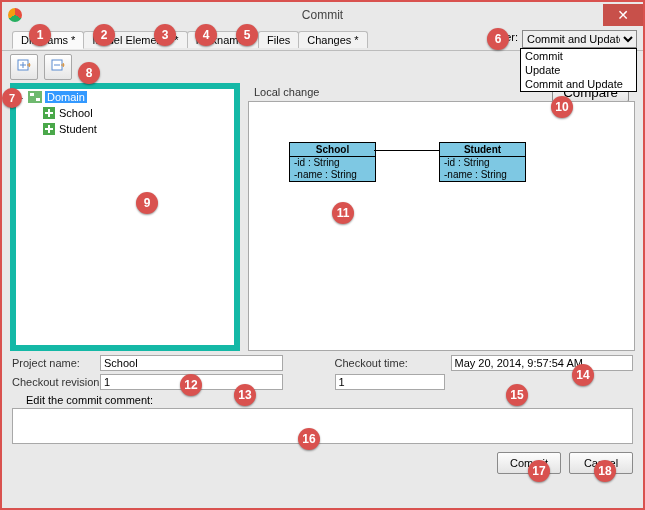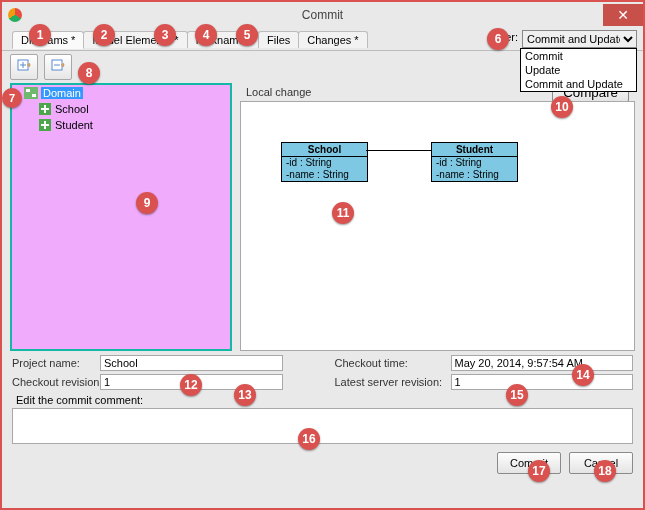--- a/index.html
+++ b/index.html
@@ -15,40 +15,40 @@
   .filter{margin-left:auto;display:flex;align-items:flex-start;gap:4px;position:relative}
   .filter label{padding-top:1px}
   .filter select{font:inherit;font-size:11px;height:18px;width:115px;border:1px solid #888}
   .filter-dropdown{position:absolute;right:0;top:18px;width:115px;background:#fff;border:1px solid #000;z-index:5}
   .filter-dropdown div{padding:1px 4px;cursor:pointer}
   .content{background:#e9e9e9;border-top:1px solid #bcbcbc;height:388px;position:relative}
   .toolbar{height:28px;display:flex;align-items:center;padding:2px 8px;gap:6px}
   .tbtn{width:26px;height:24px;border:1px solid #a8a8a8;background:linear-gradient(#fff,#e6e6e6);border-radius:2px;display:flex;align-items:center;justify-content:center;cursor:pointer}
   .tbtn svg{width:16px;height:16px}
   .panes{display:flex;height:268px;padding:0 8px}
-  .tree{width:218px;border:2px solid #14b8a6;background:#f0abfc;overflow:auto;position:relative}
+  .tree{width:218px;border:6px solid #14b8a6;background:#ffffff;overflow:auto;position:relative}
   .treerow{display:flex;align-items:center;height:16px;white-space:nowrap}
   .treeicon{width:16px;height:14px;display:flex;align-items:center;justify-content:center;margin-right:2px}
   .treerow .exp{width:11px;text-align:center;color:#666;font-family:monospace;cursor:pointer}
   .domain{background:#3399ff;color:#fff;padding:0 2px}
   .indent1{padding-left:14px}
   .preview{flex:1;margin-left:8px;display:flex;flex-direction:column}
   .preview-head{height:18px;display:flex;align-items:center;padding:0 6px}
   .preview-head .label{color:#333}
   .compare{margin-left:auto;height:20px;padding:0 10px;border:1px solid #8a8a8a;background:linear-gradient(#fdfdfd,#e4e4e4);border-radius:2px;cursor:pointer}
   .preview-body{flex:1;border:1px solid #a8a8a8;background:#fff;position:relative}
   .entity{position:absolute;border:1px solid #000;background:#7ec8e3;font-size:10px}
   .entity .ename{border-bottom:1px solid #000;text-align:center;font-weight:bold;padding:1px 0}
   .entity .attr{padding:0 4px;line-height:12px}
   .assoc{position:absolute;height:1px;background:#000}
   .footer{padding:4px 10px 0 10px}
   .grid{display:grid;grid-template-columns:82px 1fr 40px 110px 1fr;column-gap:6px;row-gap:3px;align-items:center;font-size:11px}
   .grid label{color:#333;white-space:nowrap}
   .txt{height:16px;border:1px solid #a8a8a8;background:#fff;padding:0 3px;font:inherit;box-sizing:border-box;width:100%}
-  .commentlabel{margin:4px 0 2px 4px}
+  .commentlabel{margin:4px 0 2px 14px}
   .comment{width:100%;height:36px;border:1px solid #a8a8a8;background:#fff;resize:none;box-sizing:border-box;font:inherit;padding:2px}
   .btnrow{display:flex;justify-content:flex-end;gap:8px;margin-top:6px}
   .btn{height:22px;width:64px;border:1px solid #8a8a8a;background:linear-gradient(#fdfdfd,#e4e4e4);border-radius:2px;cursor:pointer;font:inherit}
   .callout{position:absolute;width:22px;height:22px;border-radius:50%;background:#d9524f;color:#fff;font-size:12px;font-weight:bold;display:flex;align-items:center;justify-content:center;box-shadow:0 1px 2px rgba(0,0,0,.4);z-index:20;pointer-events:none}
   .callout.small{width:20px;height:20px;font-size:11px}
 </style>
 </head>
 <body>
 <div class="frame">
 
@@ -165,21 +165,20 @@
       <div class="grid">
         <label>Project name:</label>
         <input class="txt" value="School" style="">
         <div></div>
         <label>Checkout time:</label>
         <input class="txt" value="May 20, 2014, 9:57:54 AM" style="">
 
         <label>Checkout revision:</label>
         <input class="txt" value="1" style="">
         <div></div>
-        <label>Latest server revision:</label>
         <input class="txt" value="1" style="">
       </div>
       <div class="commentlabel">Edit the commit comment:</div>
       <textarea class="comment" style=""></textarea>
       <div class="btnrow">
         <button class="btn">Commit</button>
         <button class="btn">Cancel</button>
       </div>
     </div>
   </div>

